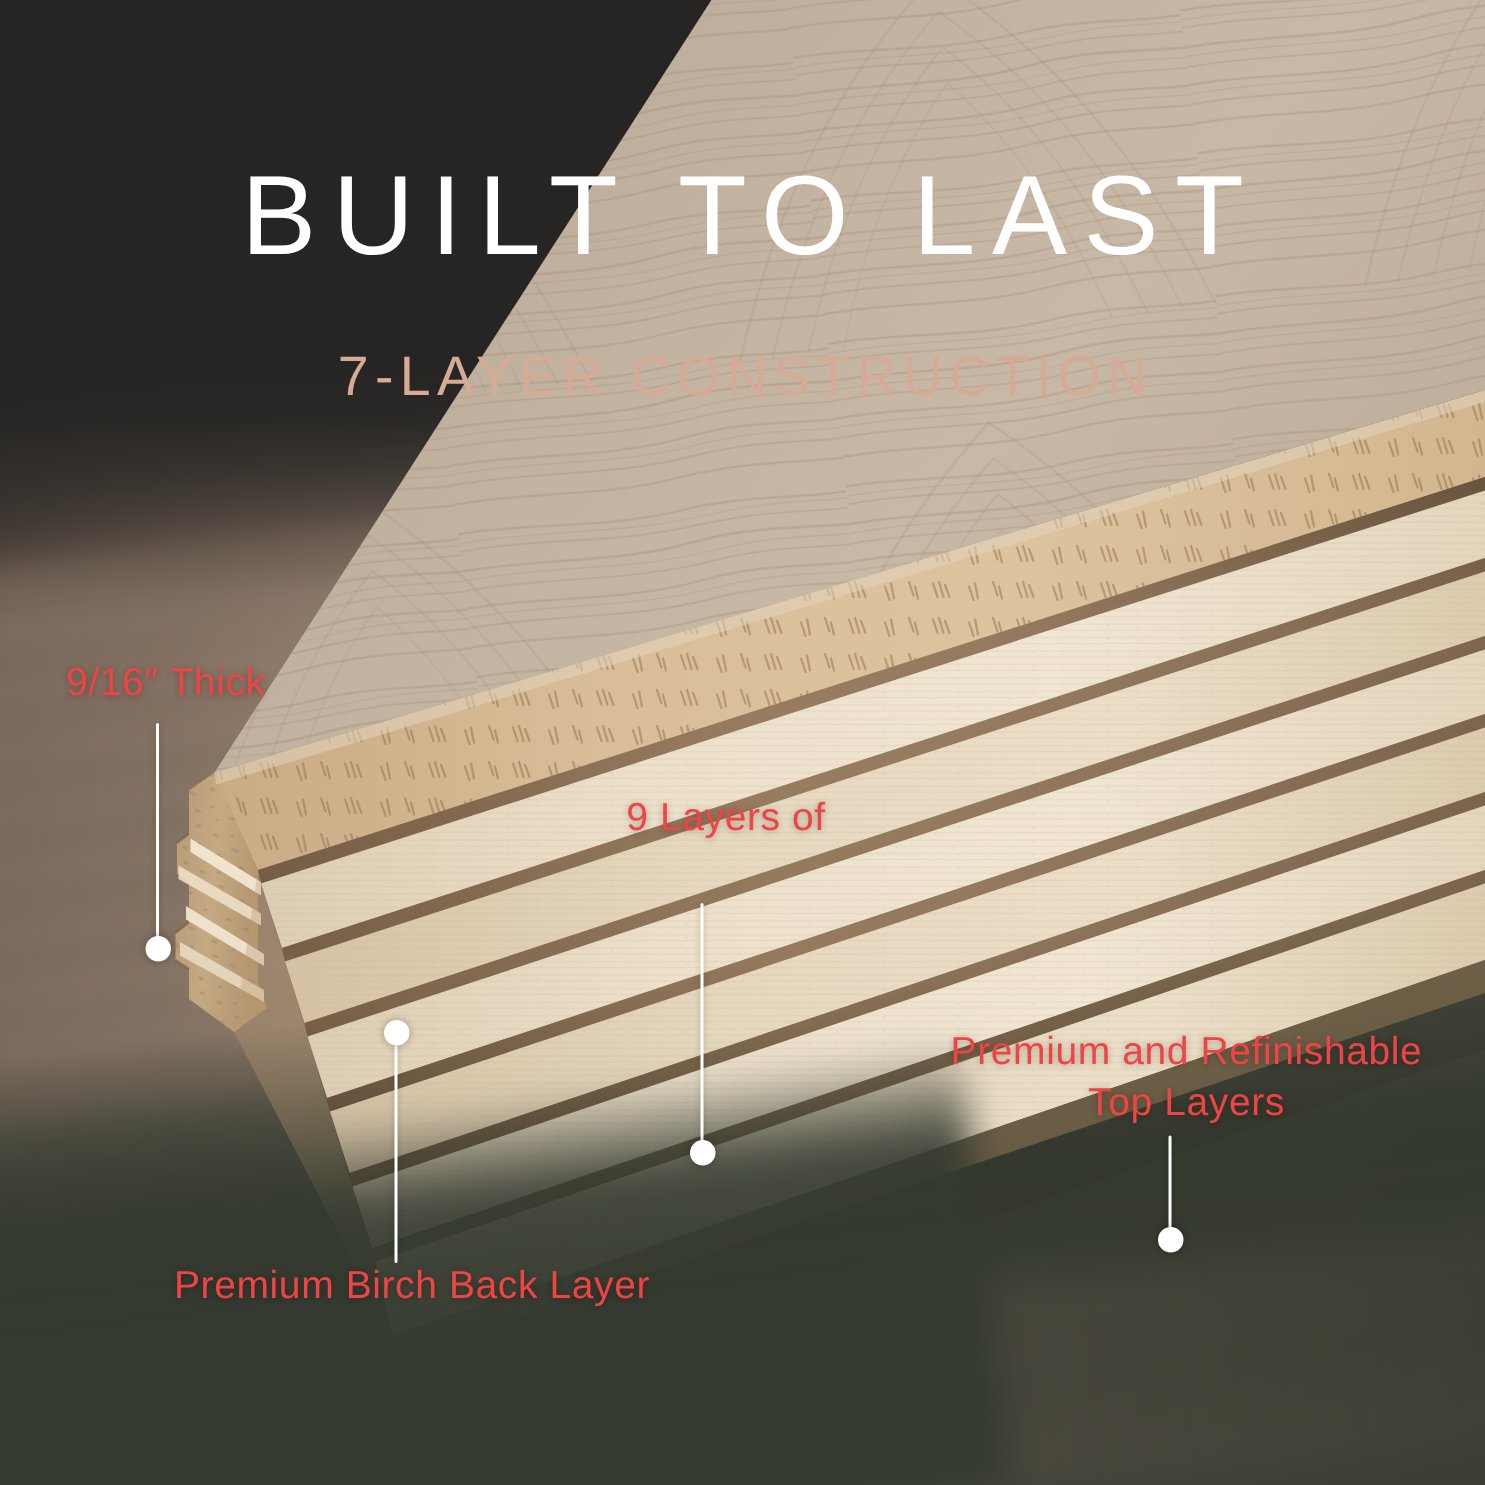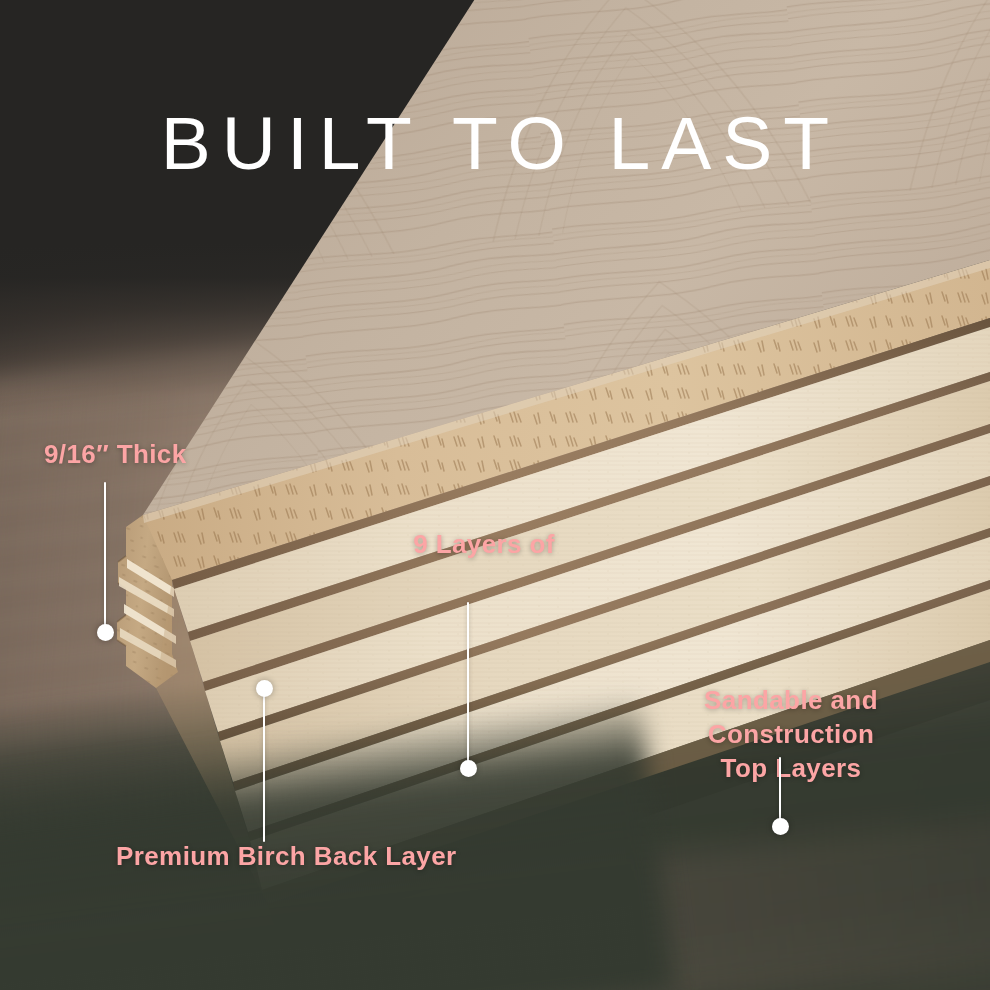--- a/index.html
+++ b/index.html
@@ -173,23 +173,23 @@
     position: absolute;
     inset: 0;
     z-index: 20;
     pointer-events: none;
   }
 
   
   .callout { position: absolute; z-index: 60; }
   .callout-text {
     position: absolute;
-    color: #fca5a5;
+    color: #ef4444;
     font-size: 26px;
-    font-weight: 700;
+    font-weight: 400;
     letter-spacing: .4px;
     line-height: 1.30;
     white-space: nowrap;
     text-shadow: 0 1px 5px rgba(0,0,0,0.30);
   }
   .co-thick   { left: 44px;  top: 438px; }
   .co-layers  { left: 334px; top: 528px; text-align: center; width: 300px; white-space: normal; }
   .co-top     { left: 626px; top: 684px; text-align: center; width: 330px; white-space: normal; }
   .co-birch   { left: 116px; top: 840px; }
 
@@ -419,39 +419,40 @@
 
     <path d="M262,890 L990,640 L990,700 L280,940 Z" fill="#2f3329" opacity="0.30"></path>
   </svg>
 
   <div style="position:absolute;left:-40px;top:735px;width:700px;height:300px;
               background:linear-gradient(to bottom,rgba(52,58,48,0) 0%,rgba(52,58,48,.9) 22%,rgba(52,58,48,.99) 60%);
               transform:rotate(-7deg);filter:blur(12px);z-index:30;"></div>
 
   <div class="header">
     <h1 class="title">BUILT TO LAST</h1>
+    <p class="subtitle sub1">7-LAYER CONSTRUCTION</p>
   </div>
 
   <div class="callout">
     <div class="callout-text co-thick">9/16″ Thick</div>
     <div class="leader" style="left:104px; top:482px; height:146px;"></div>
     <div class="leader-dot" style="left:96.5px; top:624px;"></div>
   </div>
 
   <div class="callout">
     <div class="callout-text co-layers">
       <span>9 Layers of</span><br>
     </div>
     <div class="leader" style="left:467px; top:602px; height:162px;"></div>
     <div class="leader-dot" style="left:459.5px; top:760px;"></div>
   </div>
 
   <div class="callout">
     <div class="callout-text co-top">
-      <span>Sandable and Construction</span><br>
+      <span>Premium and Refinishable</span><br>
       <span>Top Layers</span>
     </div>
     <div class="leader" style="left:779px; top:757px; height:66px;"></div>
     <div class="leader-dot" style="left:771.5px; top:818px;"></div>
   </div>
 
   <div class="callout">
     <div class="callout-text co-birch">Premium Birch Back Layer</div>
     <div class="leader" style="left:263px; top:692px; height:150px;"></div>
     <div class="leader-dot" style="left:255.5px; top:680px;"></div>

